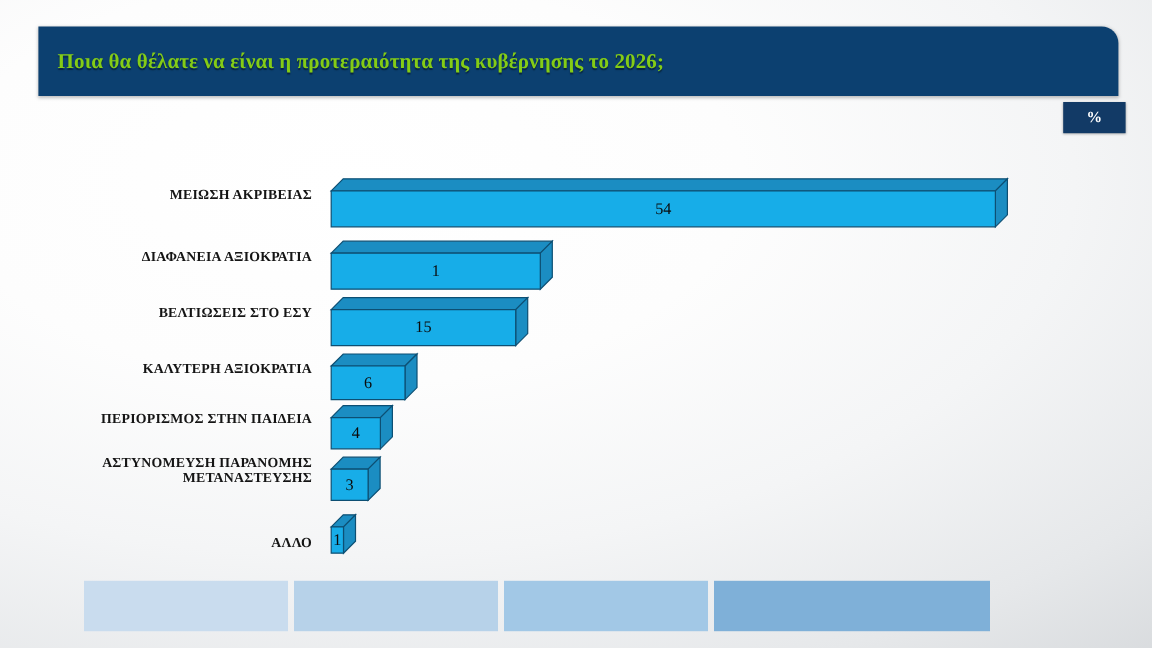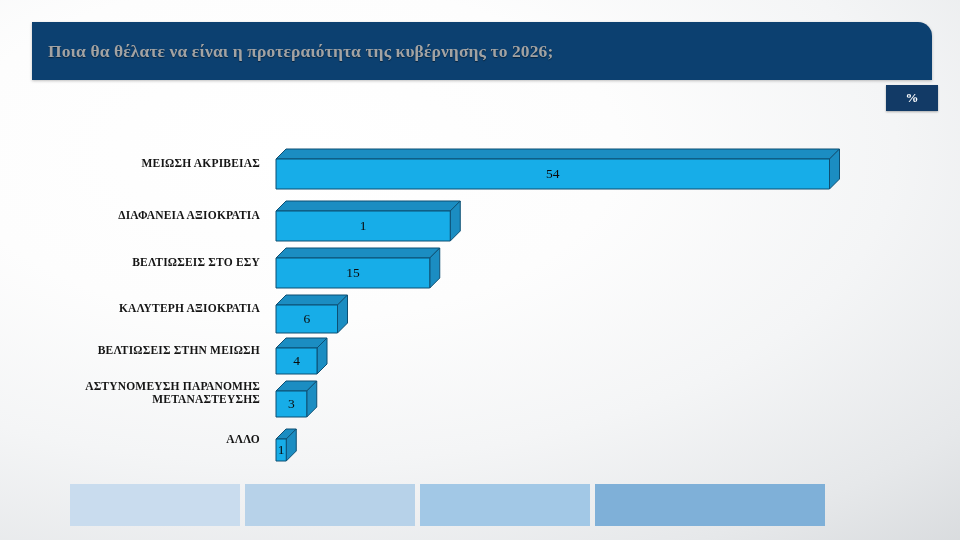--- a/index.html
+++ b/index.html
@@ -18,21 +18,21 @@
   
   #header{
     position:absolute;left:32px;top:22px;width:900px;height:58px;
     background:#0c4070;
     border-top-right-radius:14px;
     box-shadow:0 1px 3px rgba(0,0,0,.25);
   }
   #header-title{
     position:absolute;left:16px;top:0;right:10px;height:58px;
     display:flex;align-items:center;
-    color:#a3a3a3;font-size:17.5px;font-weight:bold;
+    color:#84cc16;font-size:17.5px;font-weight:bold;
     letter-spacing:.1px;white-space:nowrap;
     text-shadow:0 1px 1px rgba(0,0,0,.45);
   }
 
   
   #pct-badge{
     position:absolute;left:886px;top:85px;width:52px;height:26px;
     background:#123a66;
     display:flex;align-items:center;justify-content:center;
     color:#ffffff;font-size:13px;font-weight:bold;
@@ -123,21 +123,21 @@
         <div class="bar-wrap">
           <svg class="bar-svg" width="73.5" height="40" viewBox="0 0 73.5 40">
             <polygon points="1,11 11,1 72.5,1 62.5,11" fill="#1b8dc2" stroke="#0d4f73" stroke-width="1" stroke-linejoin="miter"></polygon>
             <polygon points="62.5,11 72.5,1 72.5,29 62.5,39" fill="#1b8dc2" stroke="#0d4f73" stroke-width="1" stroke-linejoin="miter"></polygon>
             <polygon points="1,11 62.5,11 62.5,39 1,39" fill="#17ade8" stroke="#0d4f73" stroke-width="1" stroke-linejoin="miter"></polygon>
           </svg>
           <div class="bar-value" style="left: 31.75px; top: 25px;">6</div>
         </div>
       </div>
       <div class="row" style="top: 211px;">
-        <div class="cat-label" style="top: 13px;">ΒΕΛΤΙΩΣΕΙΣ ΣΤΗΝ ΜΕΙΩΣΗ</div>
+        <div class="cat-label" style="top: 13px;">ΠΕΡΙΟΡΙΣΜΟΣ ΣΤΗΝ ΠΑΙΔΕΙΑ</div>
         <div class="bar-wrap">
           <svg class="bar-svg" width="53" height="38" viewBox="0 0 53 38">
             <polygon points="1,11 11,1 52,1 42,11" fill="#1b8dc2" stroke="#0d4f73" stroke-width="1" stroke-linejoin="miter"></polygon>
             <polygon points="42,11 52,1 52,27 42,37" fill="#1b8dc2" stroke="#0d4f73" stroke-width="1" stroke-linejoin="miter"></polygon>
             <polygon points="1,11 42,11 42,37 1,37" fill="#17ade8" stroke="#0d4f73" stroke-width="1" stroke-linejoin="miter"></polygon>
           </svg>
           <div class="bar-value" style="left: 21.5px; top: 24px;">4</div>
         </div>
       </div>
       <div class="row" style="top: 254px;">
@@ -145,21 +145,21 @@
         <div class="bar-wrap">
           <svg class="bar-svg" width="42.75" height="38" viewBox="0 0 42.75 38">
             <polygon points="1,11 11,1 41.75,1 31.75,11" fill="#1b8dc2" stroke="#0d4f73" stroke-width="1" stroke-linejoin="miter"></polygon>
             <polygon points="31.75,11 41.75,1 41.75,27 31.75,37" fill="#1b8dc2" stroke="#0d4f73" stroke-width="1" stroke-linejoin="miter"></polygon>
             <polygon points="1,11 31.75,11 31.75,37 1,37" fill="#17ade8" stroke="#0d4f73" stroke-width="1" stroke-linejoin="miter"></polygon>
           </svg>
           <div class="bar-value" style="left: 16.375px; top: 24px;">3</div>
         </div>
       </div>
       <div class="row" style="top: 302px;">
-        <div class="cat-label" style="top: 11px;">ΑΛΛΟ</div>
+        <div class="cat-label" style="top: 25px;">ΑΛΛΟ</div>
         <div class="bar-wrap">
           <svg class="bar-svg" width="22.25" height="34" viewBox="0 0 22.25 34">
             <polygon points="1,11 11,1 21.25,1 11.25,11" fill="#1b8dc2" stroke="#0d4f73" stroke-width="1" stroke-linejoin="miter"></polygon>
             <polygon points="11.25,11 21.25,1 21.25,23 11.25,33" fill="#1b8dc2" stroke="#0d4f73" stroke-width="1" stroke-linejoin="miter"></polygon>
             <polygon points="1,11 11.25,11 11.25,33 1,33" fill="#17ade8" stroke="#0d4f73" stroke-width="1" stroke-linejoin="miter"></polygon>
           </svg>
           <div class="bar-value" style="left: 6.125px; top: 22px;">1</div>
         </div>
       </div>
     </div>

